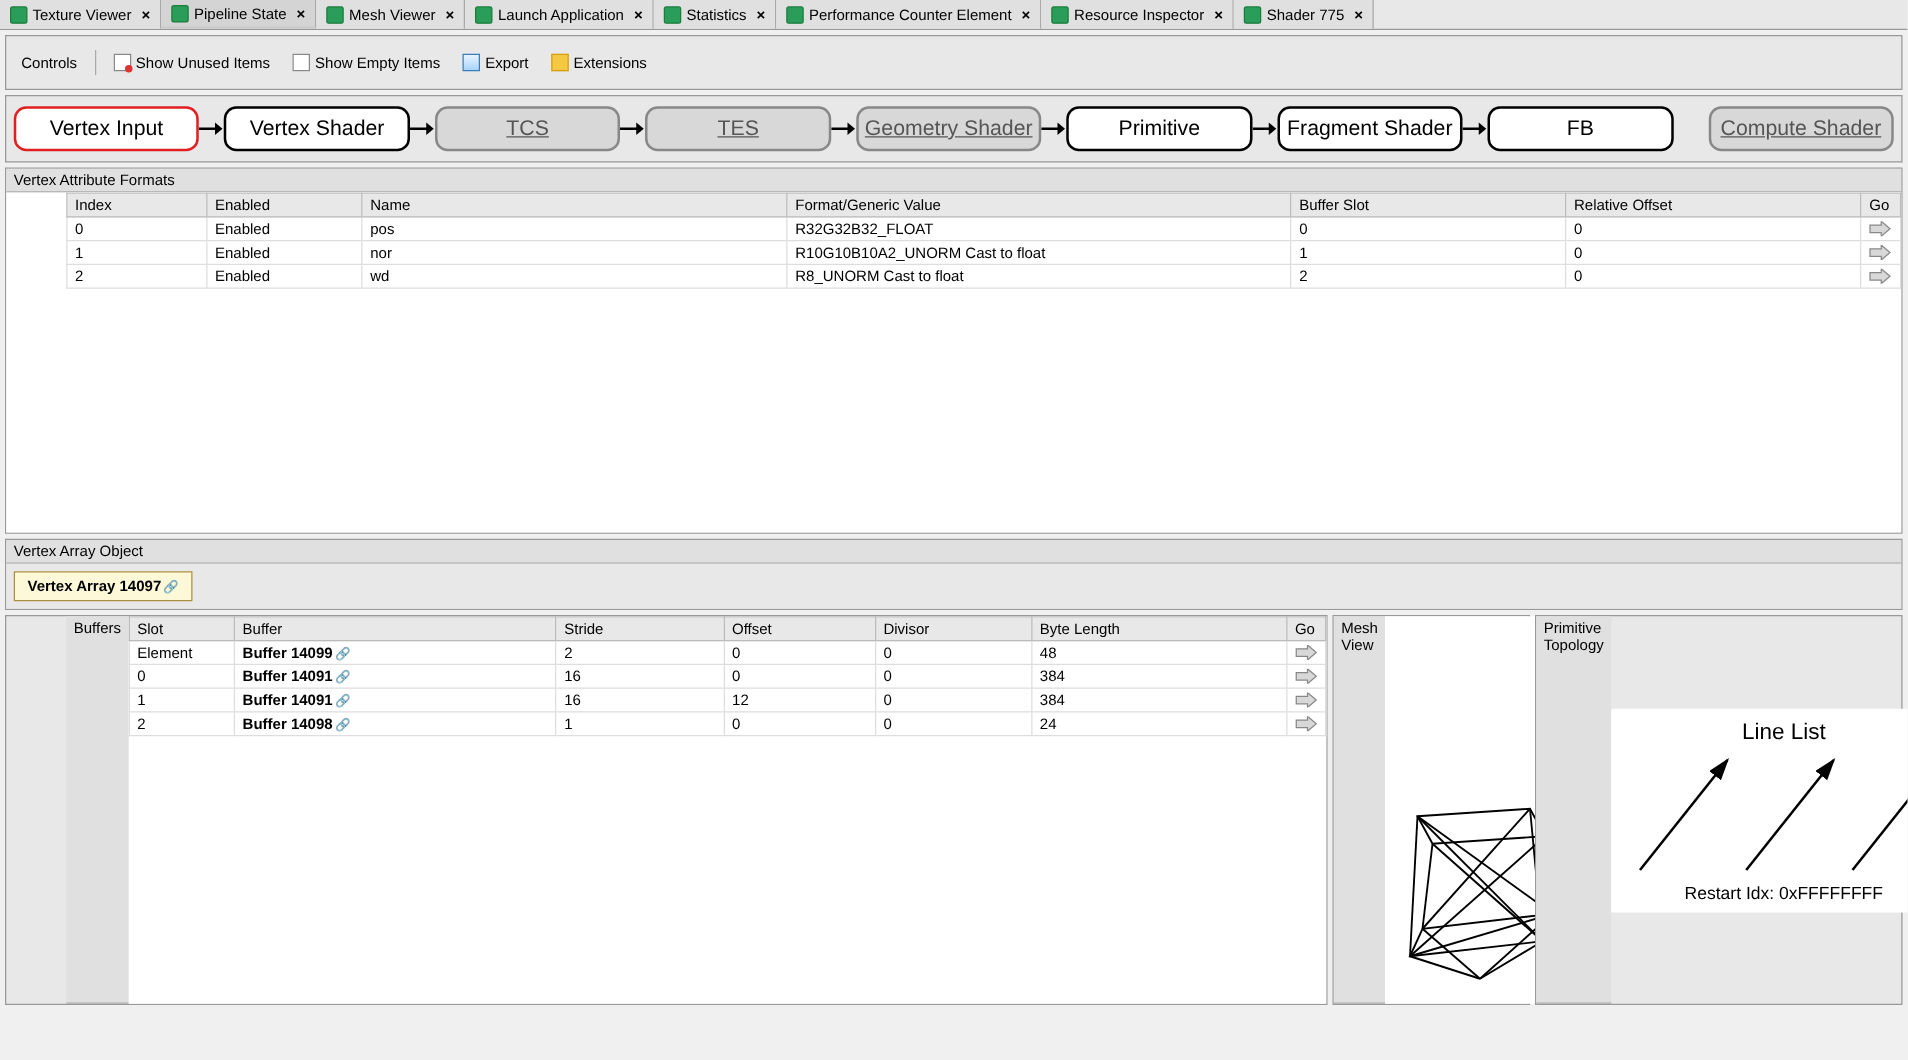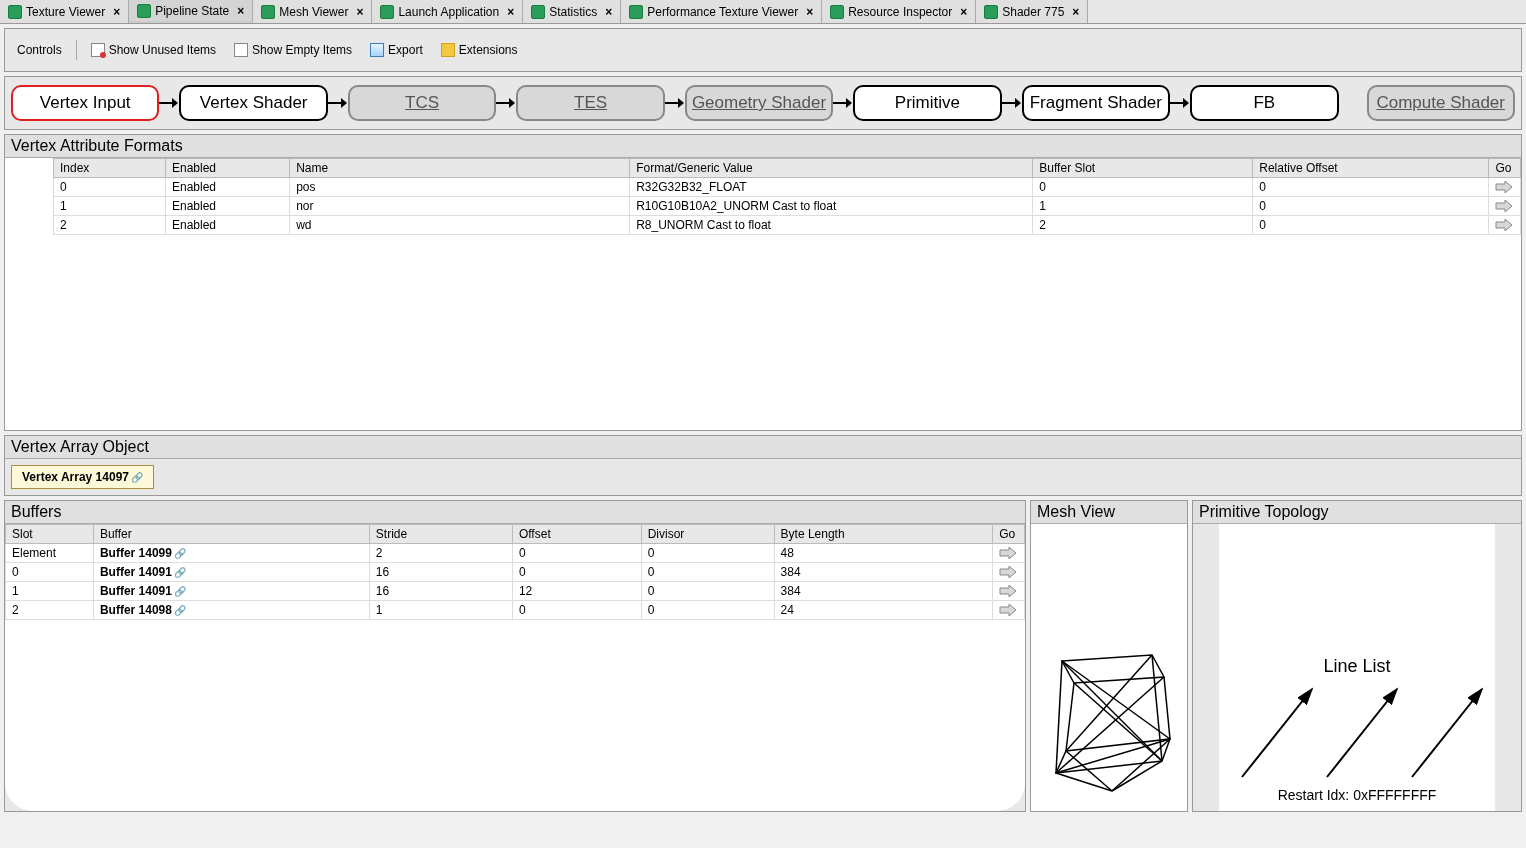--- a/index.html
+++ b/index.html
@@ -25,43 +25,43 @@
 
 .pipeline { display: flex; align-items: center; background: #e8e8e8; border: 1px solid #999; margin: 0 4px; padding: 8px 6px; gap: 0; justify-content: space-between; }
 .stage { flex: 1; display: flex; align-items: center; justify-content: center; height: 36px; border: 2px solid #000; border-radius: 10px; background: #fff; font-size: 17px; font-weight: 400; cursor: pointer; }
 .stage.selected { border-color: #e02020; }
 .stage.disabled { background: #d8d8d8; border-color: #888; color: #555; text-decoration: underline; }
 .arrow { width: 20px; text-align: center; font-size: 18px; }
 .pipe-gap { width: 28px; }
 
 
 .group { border: 1px solid #999; margin: 4px; background: #e8e8e8; }
-.group-title { font-size: 16px; padding: 2px 6px; background: #e0e0e0; border-bottom: 1px solid #aaa; }
+.group-title { font-size: 12px; padding: 2px 6px; background: #e0e0e0; border-bottom: 1px solid #aaa; }
 .table { width: 100%; border-collapse: collapse; background: #fff; }
 .table th { text-align: left; font-weight: normal; background: #e8e8e8; border: 1px solid #bbb; padding: 2px 6px; font-size: 12px; }
 .table td { border: 1px solid #ddd; padding: 2px 6px; font-size: 12px; }
 .go-cell { width: 30px; text-align: center; }
 .bold { font-weight: bold; }
 .link-icon { font-size: 10px; color: #888; margin-left: 2px; }
 
 
 .vao-box { display: inline-block; background: #fdf8d8; border: 1px solid #a89040; padding: 4px 10px; margin: 6px; }
 
 
 .bottom { display: flex; gap: 4px; margin: 0 4px 4px 4px; height: 312px; }
 .bottom .group { margin: 0; }
-.buffers-panel { flex: 1; display: flex; flex-direction: column; }
-.mesh-panel { width: 158px; display: flex; flex-direction: column; }
-.topo-panel { width: 330px; display: flex; flex-direction: column; align-items: center; }
+.buffers-panel { flex: 1; display: flex; flex-direction: row; padding-left: 48px; }
+.mesh-panel { width: 158px; display: flex; flex-direction: row; }
+.topo-panel { width: 294px; display: flex; flex-direction: row; align-items: center; }
 .panel-body { flex: 1; background: #fff; display: flex; flex-direction: column; align-items: center; justify-content: flex-end; padding: 8px; }
 .topo-title { font-size: 18px; }
 .topo-restart { font-size: 14px; }
 
 .vaf-body { height: 272px; background: #fff; overflow: auto; padding-left: 48px; }
-.buffers-body { flex: 1; background: #fff; border-radius: 28px; }
+.buffers-body { flex: 1; background: #fff; }
 
 svg { display: block; }
 </style>
 </head>
 <body>
 
 <div class="tab-bar" id="tab-bar">
     <div class="tab">
       <span class="tab-icon"></span>
       <span class="tab-label">Texture Viewer</span>
@@ -82,21 +82,21 @@
       <span class="tab-label">Launch Application</span>
       <span class="tab-close">×</span>
     </div>
     <div class="tab">
       <span class="tab-icon"></span>
       <span class="tab-label">Statistics</span>
       <span class="tab-close">×</span>
     </div>
     <div class="tab">
       <span class="tab-icon"></span>
-      <span class="tab-label">Performance Texture Viewer</span>
+      <span class="tab-label">Performance Counter Element</span>
       <span class="tab-close">×</span>
     </div>
     <div class="tab">
       <span class="tab-icon"></span>
       <span class="tab-label">Resource Inspector</span>
       <span class="tab-close">×</span>
     </div>
     <div class="tab">
       <span class="tab-icon"></span>
       <span class="tab-label">Shader 775</span>

